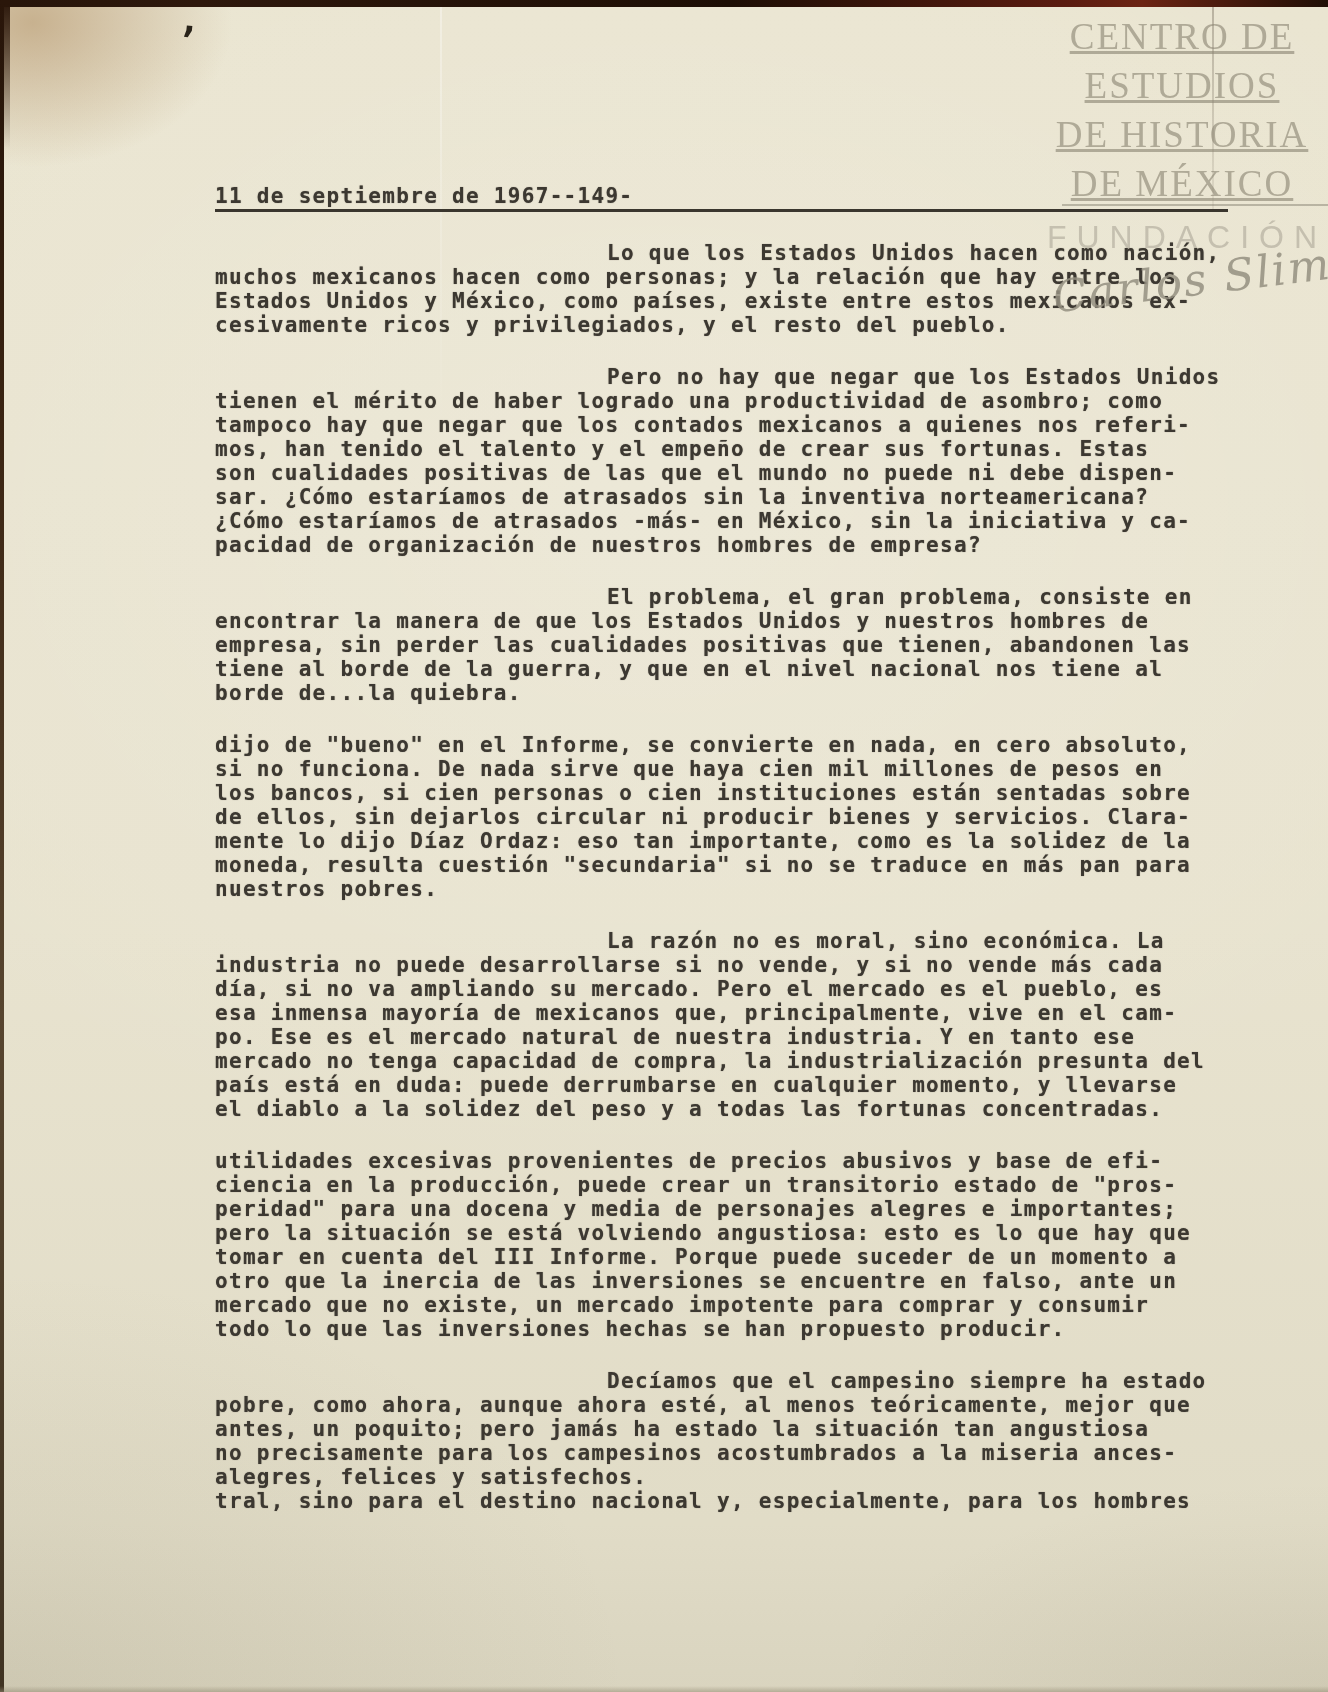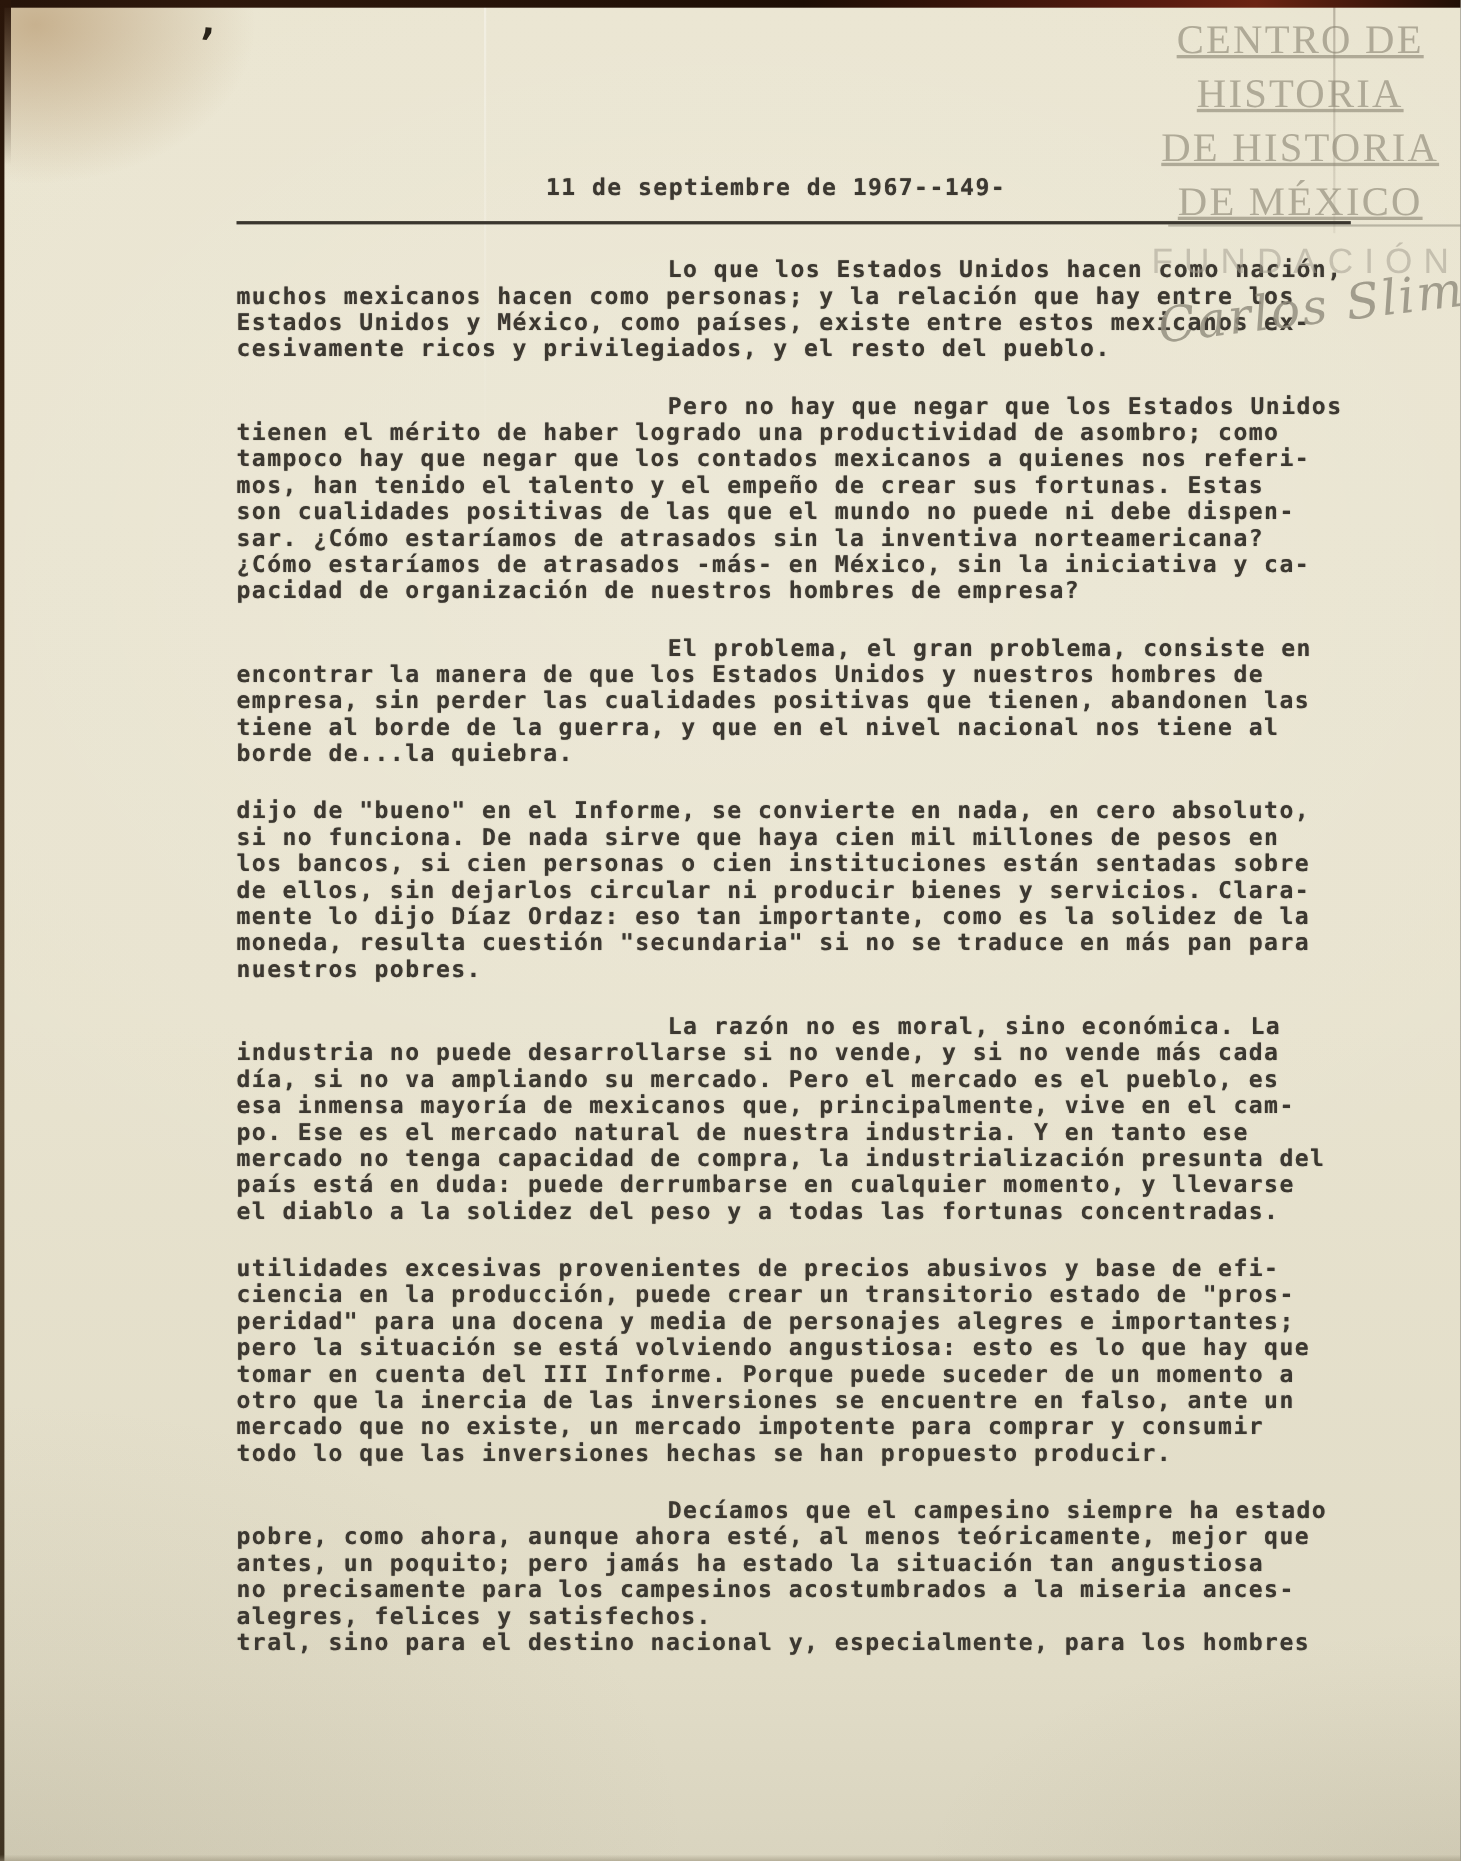--- a/index.html
+++ b/index.html
@@ -27,22 +27,22 @@
     background:linear-gradient(180deg, rgba(110,100,85,.40), rgba(110,100,85,.10)); }
   .crease-v2 { position:absolute; left:440px; top:0; width:2px; height:430px;
     background:linear-gradient(180deg, rgba(255,255,255,.35), rgba(255,255,255,0)); }
   .apostrophe { position:absolute; left:176px; top:20px; font-size:36px; font-weight:bold;
     color:#29231a; transform:rotate(6deg); }
 
   
   .doc { position:absolute; left:215px; top:158px; width:1013px; z-index:2;
     color:#3c3831; font-size:21px; line-height:24px; font-weight:bold;
     letter-spacing:1.3px; text-shadow:0 0 1px rgba(55,50,40,.55); }
-  .header-row { display:flex; justify-content:center; align-items:flex-end;
-    border-bottom:3px solid #3a362e; padding-bottom:19px; margin-bottom:29px; }
+  .header-row { display:flex; justify-content:flex-start; align-items:flex-end;
+    border-bottom:3px solid #3a362e; padding-bottom:1px; margin-bottom:29px;margin-top:26px; }
   .page-num { margin-right:32px; }
   .para { margin-bottom:28px; }
   .tline { white-space:pre; }
   .tline.first { padding-left:392px; }
 
   
   .wm { position:absolute; left:1036px; top:12px; width:292px; z-index:5; text-align:center;
     font-family:"Liberation Serif", serif; font-size:37px; line-height:49px;
     color:rgba(138,133,115,.62); letter-spacing:2px;text-decoration:underline; }
   .wm-foundation { position:absolute; left:1046px; top:219px; width:282px; z-index:5; text-align:center;
@@ -128,21 +128,21 @@
           <div class="tline">antes, un poquito; pero jamás ha estado la situación tan angustiosa</div>
           <div class="tline">no precisamente para los campesinos acostumbrados a la miseria ances-</div>
           <div class="tline">alegres, felices y satisfechos.</div>
           <div class="tline">tral, sino para el destino nacional y, especialmente, para los hombres</div>
         </div>
       </div>
   </div>
 
   <div class="wm">
     <div>CENTRO DE</div>
-    <div>HISTORIA</div>
+    <div>ESTUDIOS</div>
     <div>DE HISTORIA</div>
     <div>DE MÉXICO</div>
   </div>
   <div class="wm-rule"></div>
   <div class="wm-foundation">FUNDACIÓN</div>
   <div class="signature">Carlos Slim</div>
 
   <div class="crease-v"></div>
   <div class="edge-top"></div>
   <div class="edge-left"></div>

